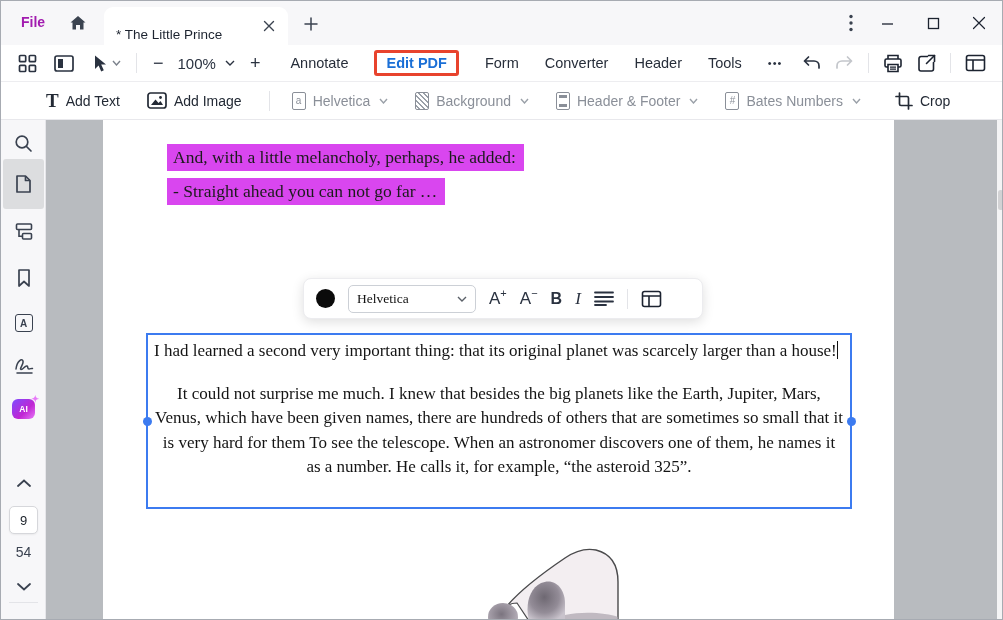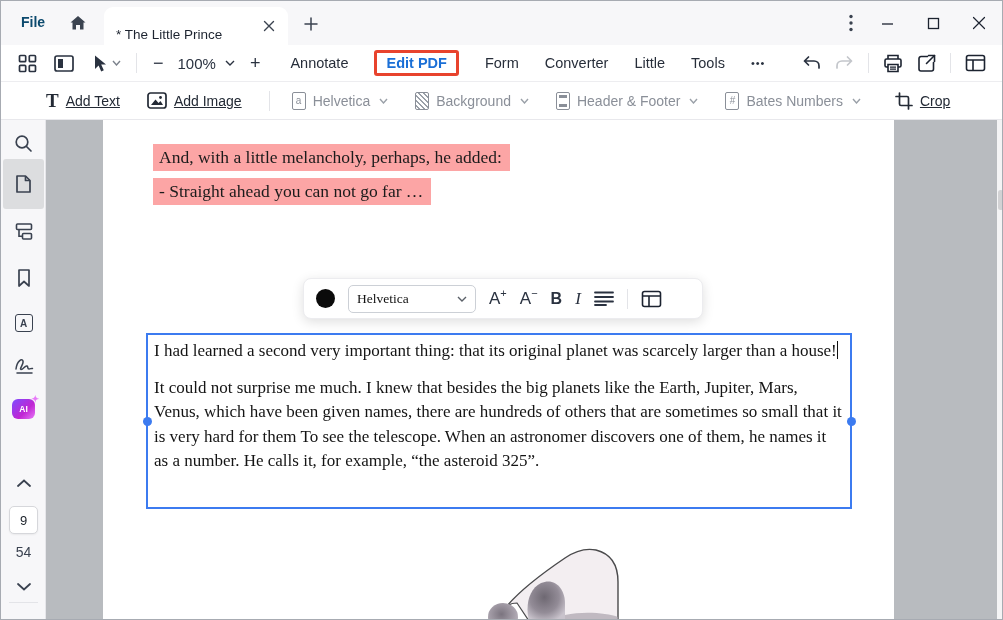--- a/index.html
+++ b/index.html
@@ -3,21 +3,21 @@
 <meta charset="utf-8">
 <style>
   * { box-sizing: border-box; margin: 0; padding: 0; }
   html,body { background:#e9e9ea; font-family:"Liberation Sans", sans-serif; }
   .window {
     position:relative; width:1003px; height:620px; background:#fff;
     border:1px solid #a7abb2; overflow:hidden; font-family:"Liberation Sans", sans-serif;
   }
   
   .titlebar { position:absolute; left:0; top:0; width:100%; height:44px; background:#f7f7f9; }
-  .file-menu { position:absolute; left:20px; top:13px; font-size:14px; font-weight:700; color:#0c4a6e; cursor:default; }
+  .file-menu { position:absolute; left:20px; top:13px; font-size:14px; font-weight:700; color:#a21caf; cursor:default; }
   .home-btn { position:absolute; left:66px; top:11px; width:22px; height:22px; display:flex; align-items:center; justify-content:center; }
   .tab { position:absolute; left:103px; top:6px; width:184px; height:38px; background:#ffffff;
          border-radius:9px 9px 0 0; display:flex; align-items:center; padding:0 10px 0 12px; }
   .tab-title { font-size:13.5px; color:#1d2430; white-space:nowrap; flex:1;margin-top:16px; }
   .tab-close { width:18px; height:18px; display:flex; align-items:center; justify-content:center; }
   .newtab { position:absolute; left:300px; top:13px; width:20px; height:20px; display:flex; align-items:center; justify-content:center; }
   .win-controls { position:absolute; right:0; top:0; height:44px; display:flex; align-items:center; }
   .win-btn { width:46px; height:44px; display:flex; align-items:center; justify-content:center; }
   .kebab { position:absolute; right:140px; top:11px; width:22px; height:22px; display:flex; align-items:center; justify-content:center; }
   
@@ -29,21 +29,21 @@
   .zoom-sign { font-size:18px; color:#2a3240; line-height:1; }
   .nav { display:flex; align-items:center; gap:26px; margin-left:30px; }
   .nav-item { font-size:14.5px; color:#272e3a; cursor:default; white-space:nowrap; }
   .nav-item.active { color:#1a6fd6; font-weight:700; border:3px solid #e8432d; border-radius:3px; padding:2px 9px; }
   .more-dots { font-size:11px; color:#2a3240; letter-spacing:1px; }
   .tb-right { margin-left:auto; display:flex; align-items:center; gap:14px; padding-right:16px; }
   
   .editbar { position:absolute; left:0; top:81px; width:100%; height:38px; background:#ffffff;
              border-bottom:1px solid #e8e8ec; display:flex; align-items:center; padding-left:45px; }
   .eb-item { display:flex; align-items:center; gap:7px; margin-right:27px; white-space:nowrap; }
-  .eb-label-dark { font-size:14px; color:#232a35;text-decoration:underline; }
+  .eb-label-dark { font-size:14px; color:#232a35; }
   .eb-label-gray { font-size:14px; color:#8a8f98; }
   .t-glyph { font-family:"Liberation Serif", serif; font-size:19px; font-weight:700; color:#232a35; line-height:1; }
   .page-glyph { width:14px; height:18px; border:1.5px solid #8a8f98; border-radius:2px;
                 display:flex; align-items:center; justify-content:center; font-size:10px; color:#8a8f98; position:relative; }
   .page-glyph.hatch { background:repeating-linear-gradient(45deg,#fff 0 2px,#9aa0a8 2px 3.5px); }
   .hf-bar { position:absolute; left:2px; right:2px; height:3px; background:#8a8f98; }
   .hf-bar.top { top:2px; } .hf-bar.bot { bottom:2px; }
   .chev { display:inline-block; margin-left:2px; }
   
   .body { position:absolute; left:0; top:119px; width:100%; height:501px; }
@@ -59,25 +59,25 @@
                 border-radius:5px; display:flex; align-items:center; justify-content:center; font-size:13px; color:#20262f;
                 box-shadow:0 1px 2px rgba(0,0,0,.06); }
   .page-total { position:absolute; left:0; top:424px; width:45px; text-align:center; font-size:14px; color:#3a4250; }
   .sb-divider { position:absolute; left:8px; top:482px; width:29px; height:1px; background:#e3e4e8; }
   .canvas { position:absolute; left:45px; top:0; width:958px; height:501px; background:#b8bbbf; overflow:hidden; }
   .vscroll { position:absolute; right:0; top:0; width:7px; height:100%; background:#f4f4f5; }
   .vthumb { position:absolute; right:1px; top:70px; width:5px; height:20px; background:#d2d2d4; border-radius:3px; }
   
   .page { position:absolute; left:57px; top:0; width:791px; height:501px; background:#ffffff; }
   .doc-text { font-family:"Liberation Serif", serif; font-size:17.5px; color:#1b1b1b; }
-  .doc-line { position:absolute; left:50px; white-space:nowrap; background:#fca5a5; padding:3px 8px 3px 6px; }
+  .doc-line { position:absolute; left:64px; white-space:nowrap; background:#d946ef; padding:3px 8px 3px 6px; }
   
   .textbox { position:absolute; left:43px; top:213px; width:706px; height:176px; border:2px solid #3c7bf0; background:#fff; padding:4px 6px; }
   .textbox p { font-family:"Liberation Serif", serif; font-size:17px; line-height:24.5px; color:#141414; }
-  .textbox p + p { margin-top:12px; }
+  .textbox p + p { margin-top:18px;text-align:center; }
   .caret { display:inline-block; width:1px; height:18px; background:#111; vertical-align:-3px; }
   .handle { position:absolute; width:9px; height:9px; border-radius:50%; background:#3c7bf0; top:calc(50% - 4.5px); }
   .handle.left { left:-5.5px; } .handle.right { right:-5.5px; }
   
   .fmtbar { position:absolute; left:257px; top:158px; width:400px; height:41px; background:#fff; border:1px solid #ececef;
             border-radius:8px; box-shadow:0 3px 12px rgba(0,0,0,.13); display:flex; align-items:center; padding:0 12px; gap:13px; }
   .color-dot { width:19px; height:19px; border-radius:50%; background:#0b0b0b; }
   .font-select { width:128px; height:28px; border:1px solid #ccd0d6; border-radius:5px; display:flex; align-items:center;
                  padding:0 8px; gap:6px; }
   .font-name { font-family:"Liberation Serif", serif; font-size:13.5px; color:#111; flex:1; }
@@ -175,21 +175,21 @@
           <path d="M1 1 L5 5 L9 1" fill="none" stroke="#2a3240" stroke-width="1.4"></path>
         </svg>
     </span>
     <span class="tb-icon zoom-sign" style="margin-left:15px">+</span>
 
     <div class="nav">
       <span class="nav-item">Annotate</span>
       <span class="nav-item active">Edit PDF</span>
       <span class="nav-item">Form</span>
       <span class="nav-item">Converter</span>
-      <span class="nav-item">Little</span>
+      <span class="nav-item">Header</span>
       <span class="nav-item">Tools</span>
       <span class="nav-item more-dots">•••</span>
     </div>
 
     <div class="tb-right">
       <span class="tb-icon">
         <svg width="19" height="17" viewBox="0 0 19 17">
             <path d="M6.5 2 L2.5 6 L6.5 10 M2.5 6 H12 C15 6 17 8.2 17 11 V13" fill="none" stroke="#2a3240" stroke-width="1.7" stroke-linecap="round" stroke-linejoin="round"></path>
           </svg>
       </span>

